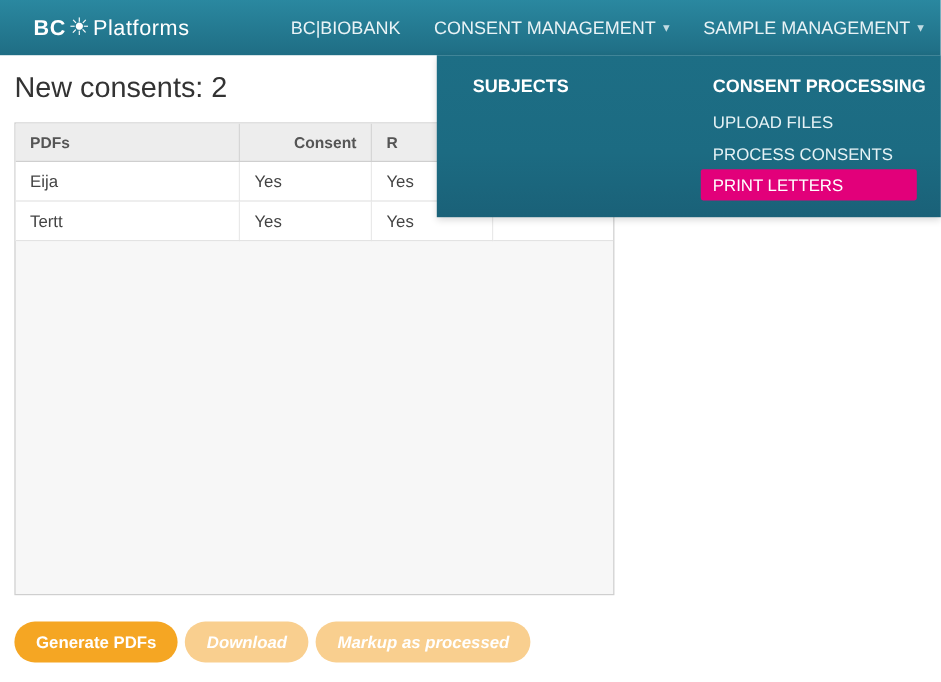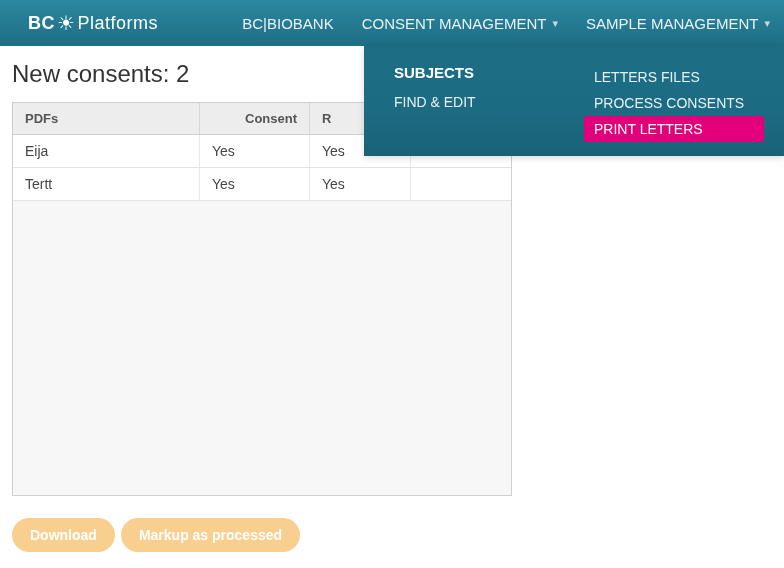--- a/index.html
+++ b/index.html
@@ -148,21 +148,21 @@
   .btn {
     border: none;
     border-radius: 18px;
     padding: 9px 18px;
     font-size: 14px;
     font-weight: 600;
     color: #fff;
     cursor: pointer;
   }
   .btn.primary { background: #f5a623; }
-  .btn.secondary { background: #f9cf8f; color: #fff; }
+  .btn.secondary { background: #f9cf8f; color: #fff; font-style: italic; }
 </style>
 </head>
 <body>
 
 <div class="topnav">
   <div class="logo">
     <span class="bc">BC</span>
     <span class="glyph">☀</span>
     <span>Platforms</span>
   </div>
@@ -177,24 +177,24 @@
     <div class="navitem">
       <span>SAMPLE MANAGEMENT</span>
       <span class="chev">▾</span>
     </div>
   </div>
 </div>
 
 <div class="mega">
   <div class="mega-col">
     <div class="mega-head">SUBJECTS</div>
-    <div class="mega-item">FIND &amp; EDIT</div>
   </div>
   <div class="mega-col col2">
-    <div class="mega-item">LETTERS FILES</div>
+    <div class="mega-head">CONSENT PROCESSING</div>
+    <div class="mega-item">UPLOAD FILES</div>
     <div class="mega-item">PROCESS CONSENTS</div>
     <div class="mega-item active">PRINT LETTERS</div>
   </div>
 </div>
 
 <div class="page">
   <h1 class="page-title">New consents: 2</h1>
 
   <div class="grid">
     <table>
@@ -217,16 +217,17 @@
           <td>Tertt</td>
           <td>Yes</td>
           <td>Yes</td>
           <td></td>
         </tr>
       </tbody>
     </table>
   </div>
 
   <div class="buttons">
+    <button class="btn primary">Generate PDFs</button>
     <button class="btn secondary">Download</button>
     <button class="btn secondary">Markup as processed</button>
   </div>
 </div>
 
 </body></html>

